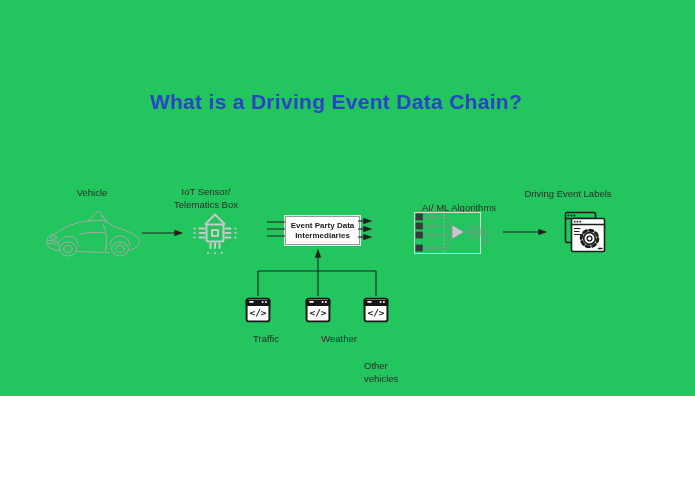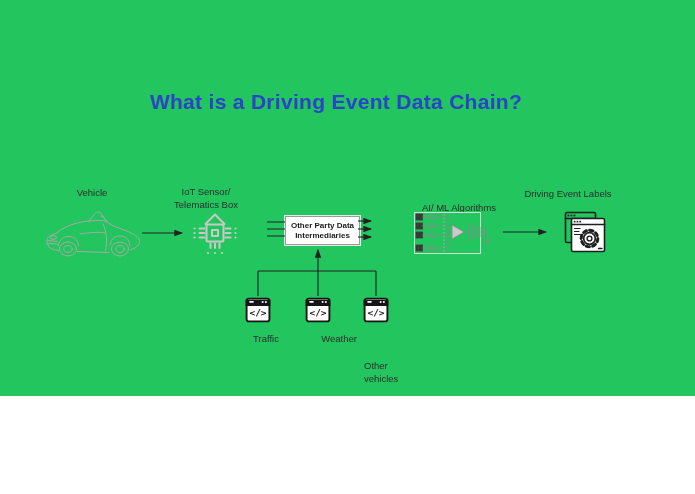--- a/index.html
+++ b/index.html
@@ -99,21 +99,21 @@
       <circle cx="44.5" cy="19.5" r="1.1"></circle>
         <circle cx="44.5" cy="24" r="1.1"></circle>
         <circle cx="44.5" cy="28.5" r="1.1"></circle>
       <circle cx="17" cy="44" r="1.1"></circle>
         <circle cx="24" cy="44" r="1.1"></circle>
         <circle cx="31" cy="44" r="1.1"></circle>
     </g>
   </svg>
 
   <div class="intermediary-box">
-    <span>Other Party Data</span>
+    <span>Event Party Data</span>
     <span>Intermediaries</span>
   </div>
 
   <svg class="abs" style="left:414px; top:211px;" width="80" height="44" viewBox="0 0 80 44" fill="none">
     <rect x="0.5" y="1.5" width="66" height="41" stroke="#d8d8d8" stroke-width="1"></rect>
     <g stroke="#8a8a8a" stroke-width="0.8">
       <rect x="2" y="3" width="6.5" height="6" fill="#3a3a3a" stroke="#3a3a3a"></rect>
       <rect x="2" y="12" width="6.5" height="6" fill="#3a3a3a" stroke="#3a3a3a"></rect>
       <rect x="2" y="21" width="6.5" height="6" fill="#3a3a3a" stroke="#3a3a3a"></rect>
       <rect x="2" y="34" width="6.5" height="6" fill="#3a3a3a" stroke="#3a3a3a"></rect>

